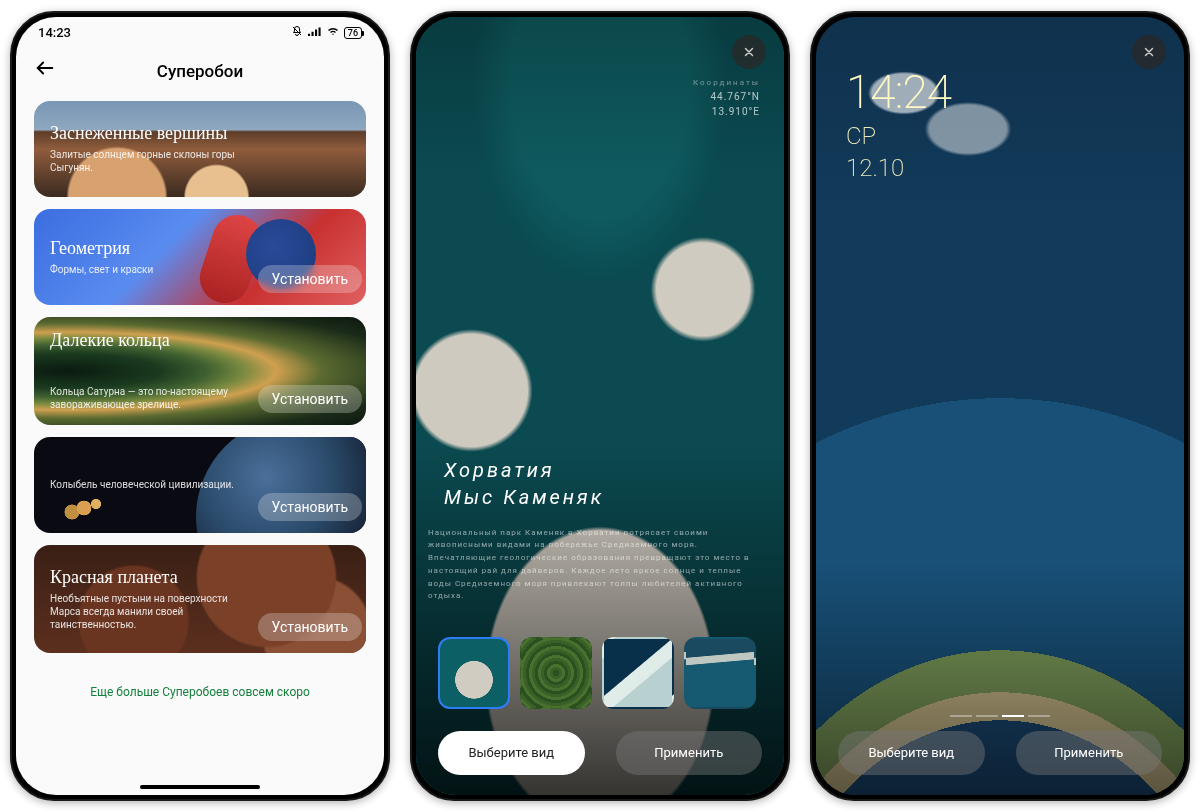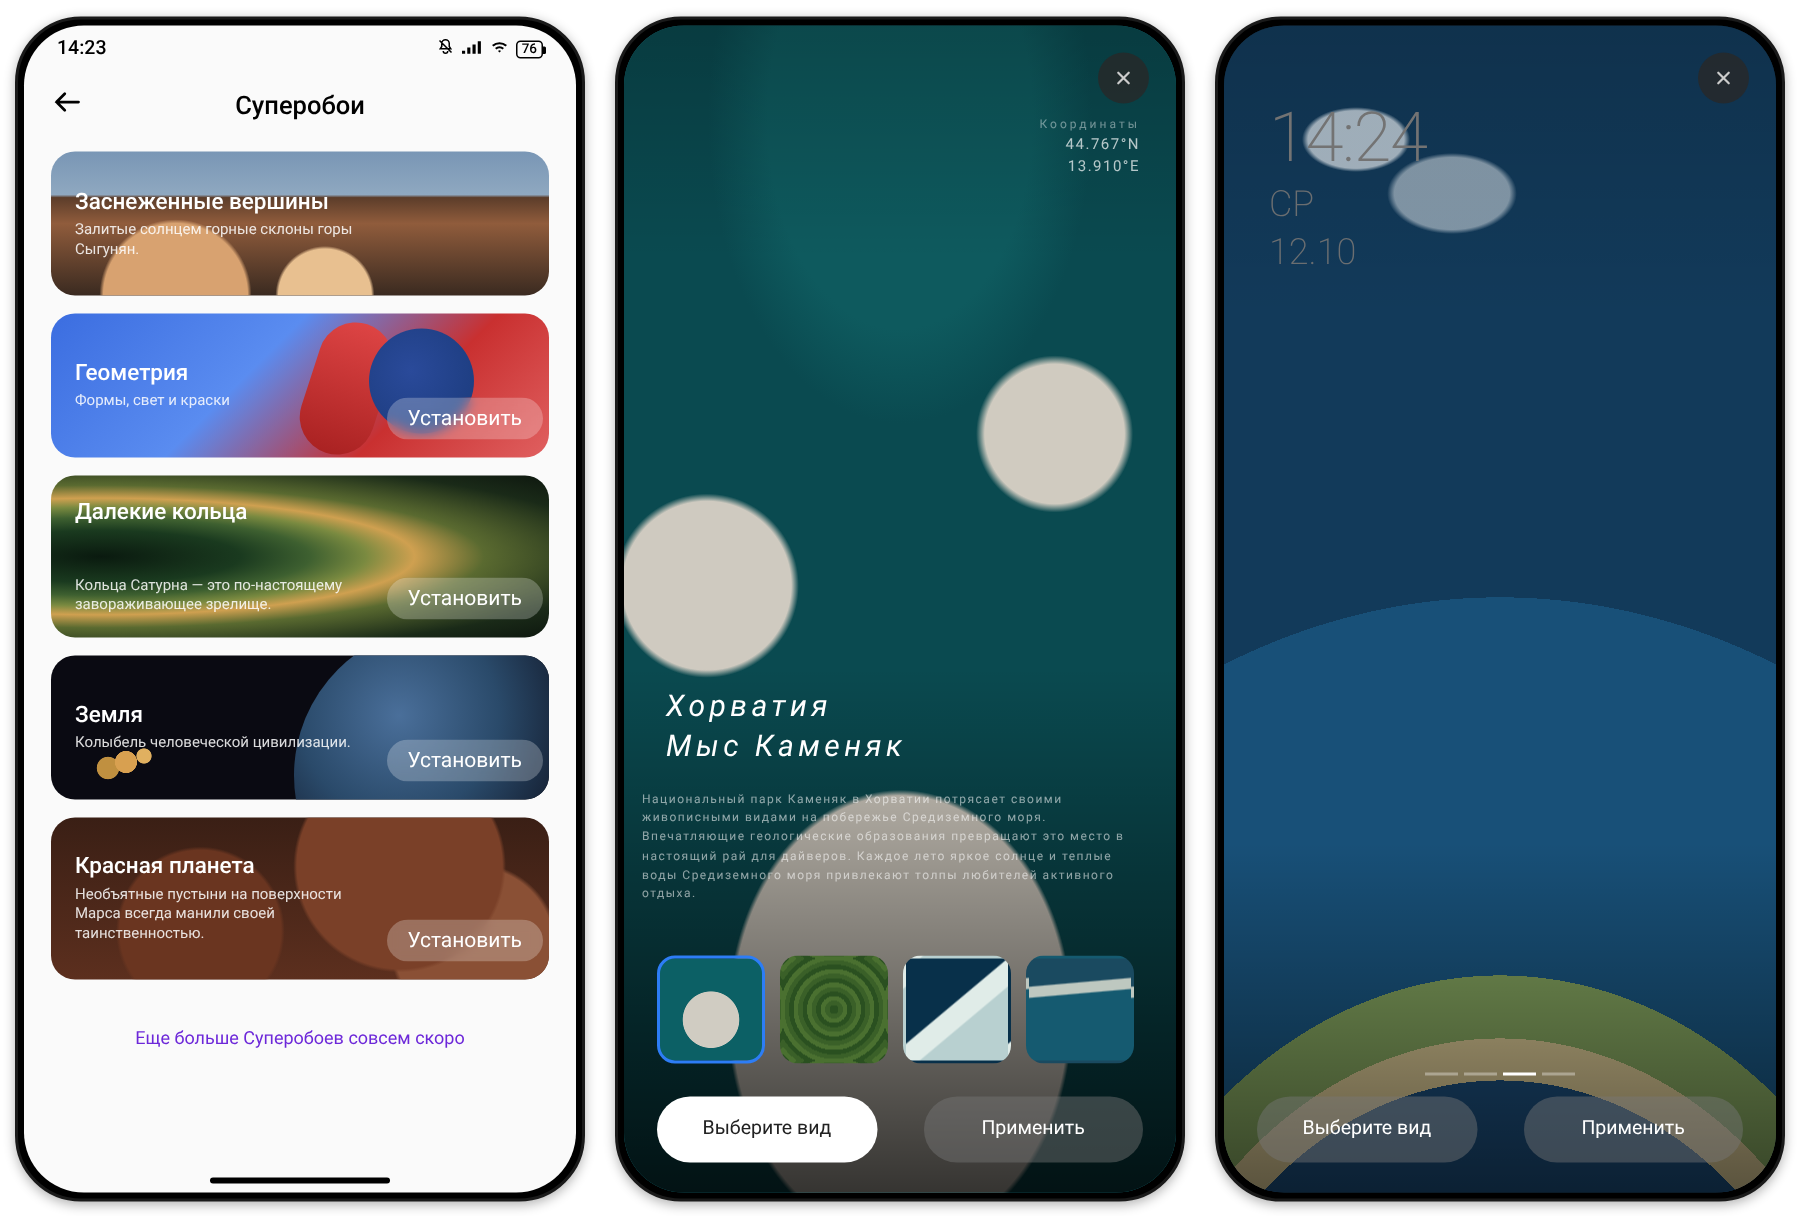--- a/index.html
+++ b/index.html
@@ -8,24 +8,24 @@
   .screen { position:absolute; inset:4px; border-radius:40px; overflow:hidden; background:#fafafa; }
   
   .statusbar { height:32px; display:flex; align-items:center; justify-content:space-between; padding:0 22px; font-size:13px; font-weight:500; color:#000; }
   .statusbar .right { display:flex; align-items:center; gap:4px; }
   .navrow { height:44px; display:flex; align-items:center; position:relative; }
   .back { position:absolute; left:18px; font-size:22px; font-weight:300; cursor:pointer; }
   .navtitle { flex:1; text-align:center; font-size:17px; font-weight:500; }
   .cards { padding:8px 18px; display:flex; flex-direction:column; gap:12px; }
   .card { height:96px; border-radius:16px; position:relative; overflow:hidden; color:#fff; padding:14px 16px; display:flex; flex-direction:column; justify-content:center; cursor:pointer; }
   .card.tall { height:108px; }
-  .card .title { font-size:15px; font-weight:500; margin-bottom:4px; position:relative; z-index:2; }
+  .card .title { font-size:18px; font-weight:500; margin-bottom:4px; position:relative; z-index:2;font-family:Liberation Serif, serif; }
   .card .sub { font-size:10px; opacity:.85; line-height:1.3; position:relative; z-index:2; max-width:65%; }
   .install { position:absolute; right:4px; bottom:12px; background:rgba(255,255,255,.25); backdrop-filter:blur(4px); color:#fff; font-size:14px; padding:6px 14px; border-radius:14px; cursor:pointer; z-index:2;margin-top:23px; }
-  .footer-note { text-align:center; font-size:12px; color:#6d28d9; margin-top:24px; }
+  .footer-note { text-align:center; font-size:12px; color:#15803d; margin-top:24px; }
   .homebar { position:absolute; bottom:6px; left:50%; transform:translateX(-50%); width:120px; height:4px; background:#000; border-radius:2px; }
   
   .bg-mountain { background:linear-gradient(180deg,#7996b5 0%,#8fa8c0 30%,#5c3d2a 32%,#905c3c 50%,#3a2a20 100%); }
   .bg-mountain::after{content:"";position:absolute;inset:0;background:
     radial-gradient(circle at 25% 100%,#d8a270 0 18%,transparent 19%),
     radial-gradient(circle at 55% 100%,#e8c090 0 15%,transparent 16%);}
   .bg-geo { background:linear-gradient(135deg,#3b6de0 0%,#5a8cf0 40%,#c93030 70%,#e06060 100%); }
   .bg-geo::after{content:"";position:absolute;right:50px;top:10px;width:70px;height:70px;border-radius:50%;background:radial-gradient(circle at 40% 40%,#2a4a9a,#1a3a7a);}
   .bg-geo::before{content:"";position:absolute;right:110px;top:5px;width:50px;height:90px;background:linear-gradient(180deg,#d44,#a22);border-radius:25px;transform:rotate(18deg);}
   .bg-rings { background:radial-gradient(ellipse 140% 80% at 10% 50%,#0a1a0f 0%,#1a3a1f 20%,#3e6030 30%,#7a8a40 38%,#cfa050 45%,#5a6a30 55%,#1a2a18 75%,#050a08 100%);gap:30px; }
@@ -73,21 +73,21 @@
       #c8b888 22% 24%,
       #7a9858 24% 27%,
       #185078 27% 45%,
       #123a5a 45% 100%);
     background-color:#0a1520;
   }
   .earthbg::after{content:"";position:absolute;top:40px;left:40px;width:160px;height:120px;background:
     radial-gradient(ellipse 50% 40% at 30% 30%,rgba(235,238,240,.65) 0 40%,transparent 45%),
     radial-gradient(ellipse 60% 50% at 70% 60%,rgba(235,238,240,.5) 0 40%,transparent 45%);
     pointer-events:none;}
-  .locktime { position:absolute; top:48px; left:30px; color:#737373; z-index:5; }
+  .locktime { position:absolute; top:48px; left:30px; color:#fef9c3; z-index:5; }
   .locktime .time{ font-size:46px; font-weight:200; letter-spacing:-1px; }
   .locktime .dayrow{ font-size:24px; font-weight:200; opacity:.92; line-height:1.25; margin-top:2px; }
   .pageind { position:absolute; bottom:78px; left:50%; transform:translateX(-50%); display:flex; gap:4px; z-index:5;}
   .pageind span{ display:block; width:22px; height:2px; background:rgba(255,255,255,.35); }
   .pageind span.on{ background:#fff; }
   svg.icon{width:14px;height:12px;}
 </style>
 </head>
 <body>
 
@@ -134,21 +134,20 @@
         <div class="title">Геометрия</div>
         <div class="sub">Формы, свет и краски</div>
         <div class="install">Установить</div>
       </div>
       <div class="card tall bg-rings">
         <div class="title">Далекие кольца</div>
         <div class="sub">Кольца Сатурна — это по-настоящему завораживающее зрелище.</div>
         <div class="install">Установить</div>
       </div>
       <div class="card bg-earth">
-        <div class="title">Земля</div>
         <div class="sub">Колыбель человеческой цивилизации.</div>
         <div class="install">Установить</div>
       </div>
       <div class="card tall bg-mars">
         <div class="title">Красная планета</div>
         <div class="sub">Необъятные пустыни на поверхности Марса всегда манили своей таинственностью.</div>
         <div class="install">Установить</div>
       </div>
     </div>
     <div class="footer-note">Еще больше Суперобоев совсем скоро</div>

